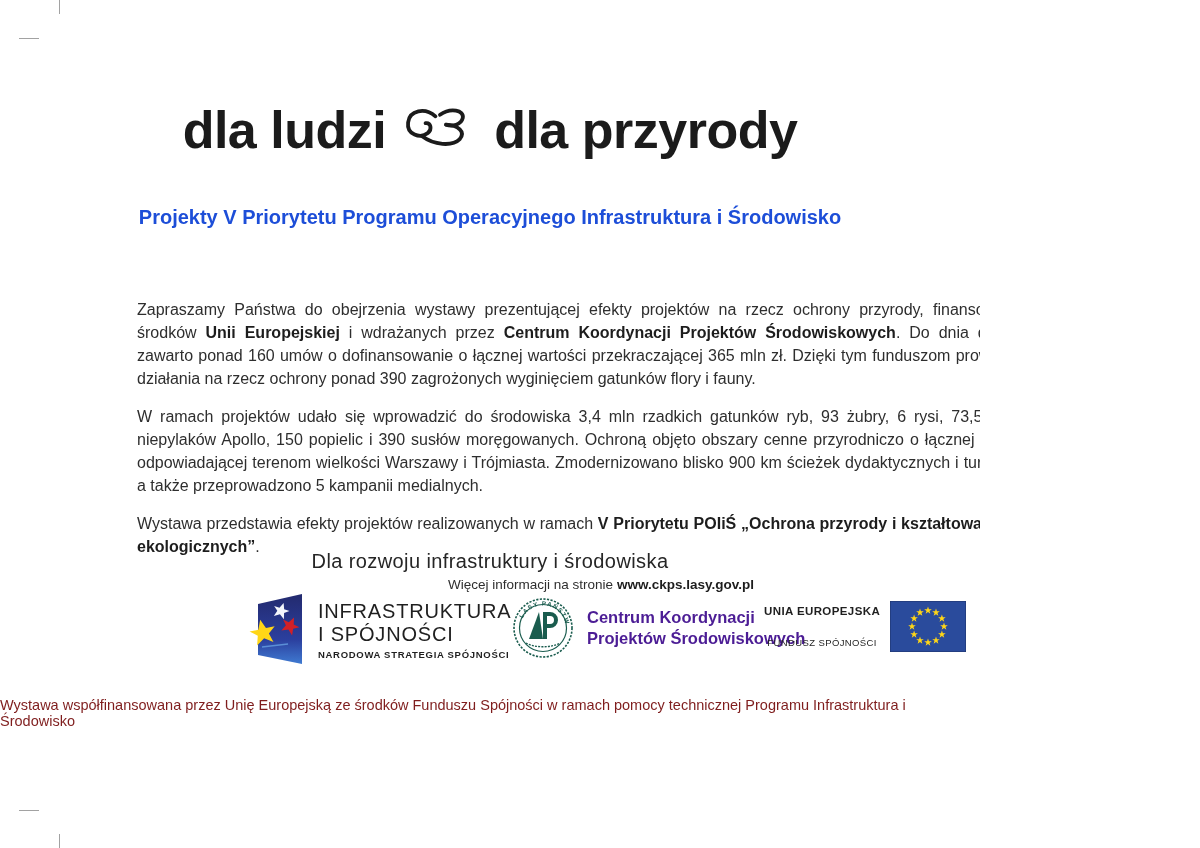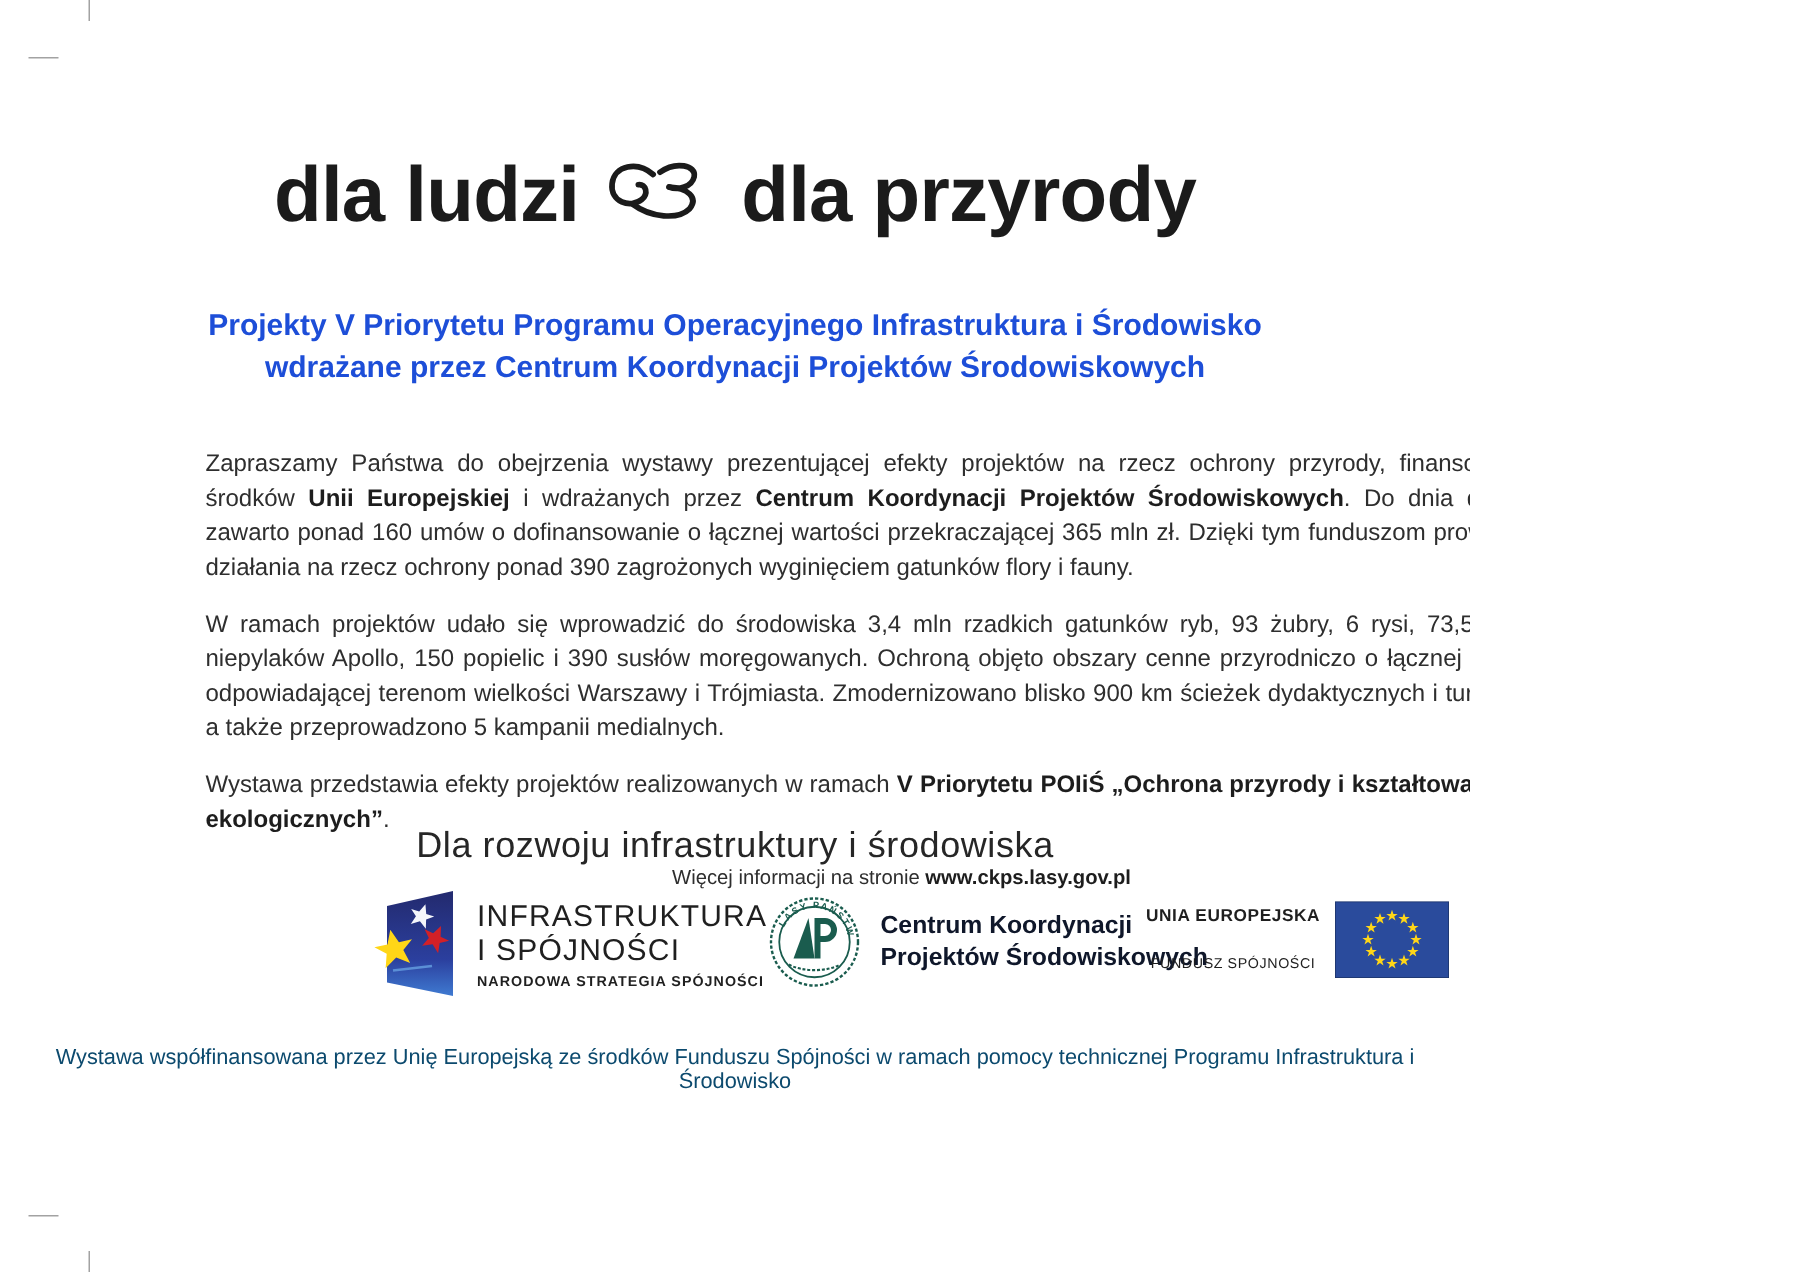--- a/index.html
+++ b/index.html
@@ -31,21 +31,21 @@
     position:absolute;left:137px;top:298px;width:928px;
     font-size:16px;line-height:23px;text-align:justify;color:#2e2e2e;
   }
   .bodytext p{margin:0 0 15px 0;}
   .bodytext .b{font-weight:700;color:#1d1d1d;}
   .bodytext p.small{font-size:13.5px;text-align:center;margin-top:4px;}
 
   
   .tagline{
     position:absolute;top:550px;left:0;width:100%;text-align:center;
-    font-size:24px;color:#262626;letter-spacing:0.4px;
+    font-size:20px;color:#262626;letter-spacing:0.4px;
   }
 
   
   .logo{position:absolute;display:flex;align-items:center;}
   .logo-nss{left:248px;top:591px;}
   .nss-flag{width:58px;height:78px;display:block;}
   .nss-text{margin-left:12px;color:#1f1f1f;}
   .nss-l1,.nss-l2{font-size:20px;letter-spacing:0.8px;line-height:23px;}
   .nss-l3{font-size:9.5px;letter-spacing:0.7px;margin-top:3px;font-weight:bold;}
 
@@ -54,22 +54,22 @@
   .ckps-text{margin-left:13px;font-weight:700;font-size:16.5px;line-height:21px;}
 
   .logo-eu{left:764px;top:601px;align-items:center;}
   .eu-text{text-align:center;color:#1f1f1f;margin-right:10px;}
   .eu-l1{font-size:11.5px;font-weight:700;letter-spacing:0.4px;}
   .eu-l2{font-size:9.5px;letter-spacing:0.4px;margin-top:20px;}
   .eu-flag{width:76px;height:51px;display:block;}
 
   
   .footer{
-    position:absolute;top:697px;left:0;width:100%;text-align:center;
-    font-size:14.5px;color:#0c4a6e;
+    position:absolute;top:697px;left:0;width:100%;
+    font-size:14.5px;color:#7f1d1d;
   }
 </style>
 </head>
 <body>
 
 <div class="canvas">
 
   <div class="crop v" style="left:59px;top:0;"></div>
   <div class="crop h" style="left:19px;top:38px;"></div>
   <div class="crop v" style="left:1140px;top:0;"></div>
@@ -86,21 +86,20 @@
         <path d="M44 14 C30 2 10 6 8 22 C6 38 24 44 34 36 C40 31 38 22 31 23"></path>
         <path d="M50 12 C64 2 82 6 80 16 C78 25 66 28 58 25"></path>
         <path d="M58 25 C74 26 84 34 76 44 C66 54 42 52 26 40"></path>
       </g>
     </svg>
     <span>dla przyrody</span>
   </div>
 
   <div class="subtitle">
     <div>Projekty V Priorytetu Programu Operacyjnego Infrastruktura i Środowisko</div>
-    <div>wdrażane przez Centrum Koordynacji Projektów Środowiskowych</div>
   </div>
 
   <div class="bodytext">
     <p><span>Zapraszamy Państwa do obejrzenia wystawy prezentującej efekty projektów na rzecz ochrony przyrody, finansowanych ze środków </span><span class="b">Unii Europejskiej</span><span> i wdrażanych przez </span><span class="b">Centrum Koordynacji Projektów Środowiskowych</span><span>. Do dnia dzisiejszego zawarto ponad 160 umów o dofinansowanie o łącznej wartości przekraczającej 365 mln zł. Dzięki tym funduszom prowadzone są działania na rzecz ochrony ponad 390 zagrożonych wyginięciem gatunków flory i fauny.</span></p>
     <p>W ramach projektów udało się wprowadzić do środowiska 3,4 mln rzadkich gatunków ryb, 93 żubry, 6 rysi, 73,5 tys. motyli niepylaków Apollo, 150 popielic i 390 susłów moręgowanych. Ochroną objęto obszary cenne przyrodniczo o łącznej powierzchni odpowiadającej terenom wielkości Warszawy i Trójmiasta. Zmodernizowano blisko 900 km ścieżek dydaktycznych i turystycznych, a także przeprowadzono 5 kampanii medialnych.</p>
     <p><span>Wystawa przedstawia efekty projektów realizowanych w ramach </span><span class="b">V Priorytetu POIiŚ „Ochrona przyrody i kształtowanie postaw ekologicznych”</span><span>.</span></p>
     <p class="small"><span>Więcej informacji na stronie </span><span class="b">www.ckps.lasy.gov.pl</span></p>
   </div>
 
   <div class="tagline">Dla rozwoju infrastruktury i środowiska</div>
@@ -133,21 +132,21 @@
       <circle cx="31" cy="31" r="29" fill="none" stroke="#1a5c4e" stroke-width="1.6" stroke-dasharray="2.2 1.4"></circle>
       <circle cx="31" cy="31" r="23.5" fill="none" stroke="#1a5c4e" stroke-width="1.2"></circle>
       <path id="ringpath" d="M 8.5 31 A 22.5 22.5 0 1 1 53.5 31" fill="none"></path>
       <text font-size="6.2" font-weight="bold" fill="#1a5c4e" letter-spacing="1.2" font-family="Liberation Sans, sans-serif">
         <textPath href="#ringpath" startOffset="14%">LASY PAŃSTWOWE</textPath>
       </text>
       <path d="M17 42 L27 15 L31 42 Z" fill="#1a5c4e"></path>
       <path d="M31 15 h7 a8 8 0 0 1 0 16 h-3 v11 h-4 Z M35 19 v8 h3 a4 4 0 0 0 0 -8 Z" fill="#1a5c4e" fill-rule="evenodd"></path>
       <path d="M14 46 C22 51 40 51 48 46" fill="none" stroke="#1a5c4e" stroke-width="1.4" stroke-dasharray="2 1.2"></path>
     </svg>
-    <div class="ckps-text" style="color:#0f172a">
+    <div class="ckps-text" style="color:#4c1d95">
       <div>Centrum Koordynacji</div>
       <div>Projektów Środowiskowych</div>
     </div>
   </div>
 
   <div class="logo logo-eu">
     <div class="eu-text">
       <div class="eu-l1">UNIA EUROPEJSKA</div>
       <div class="eu-l2">FUNDUSZ SPÓJNOŚCI</div>
     </div>

